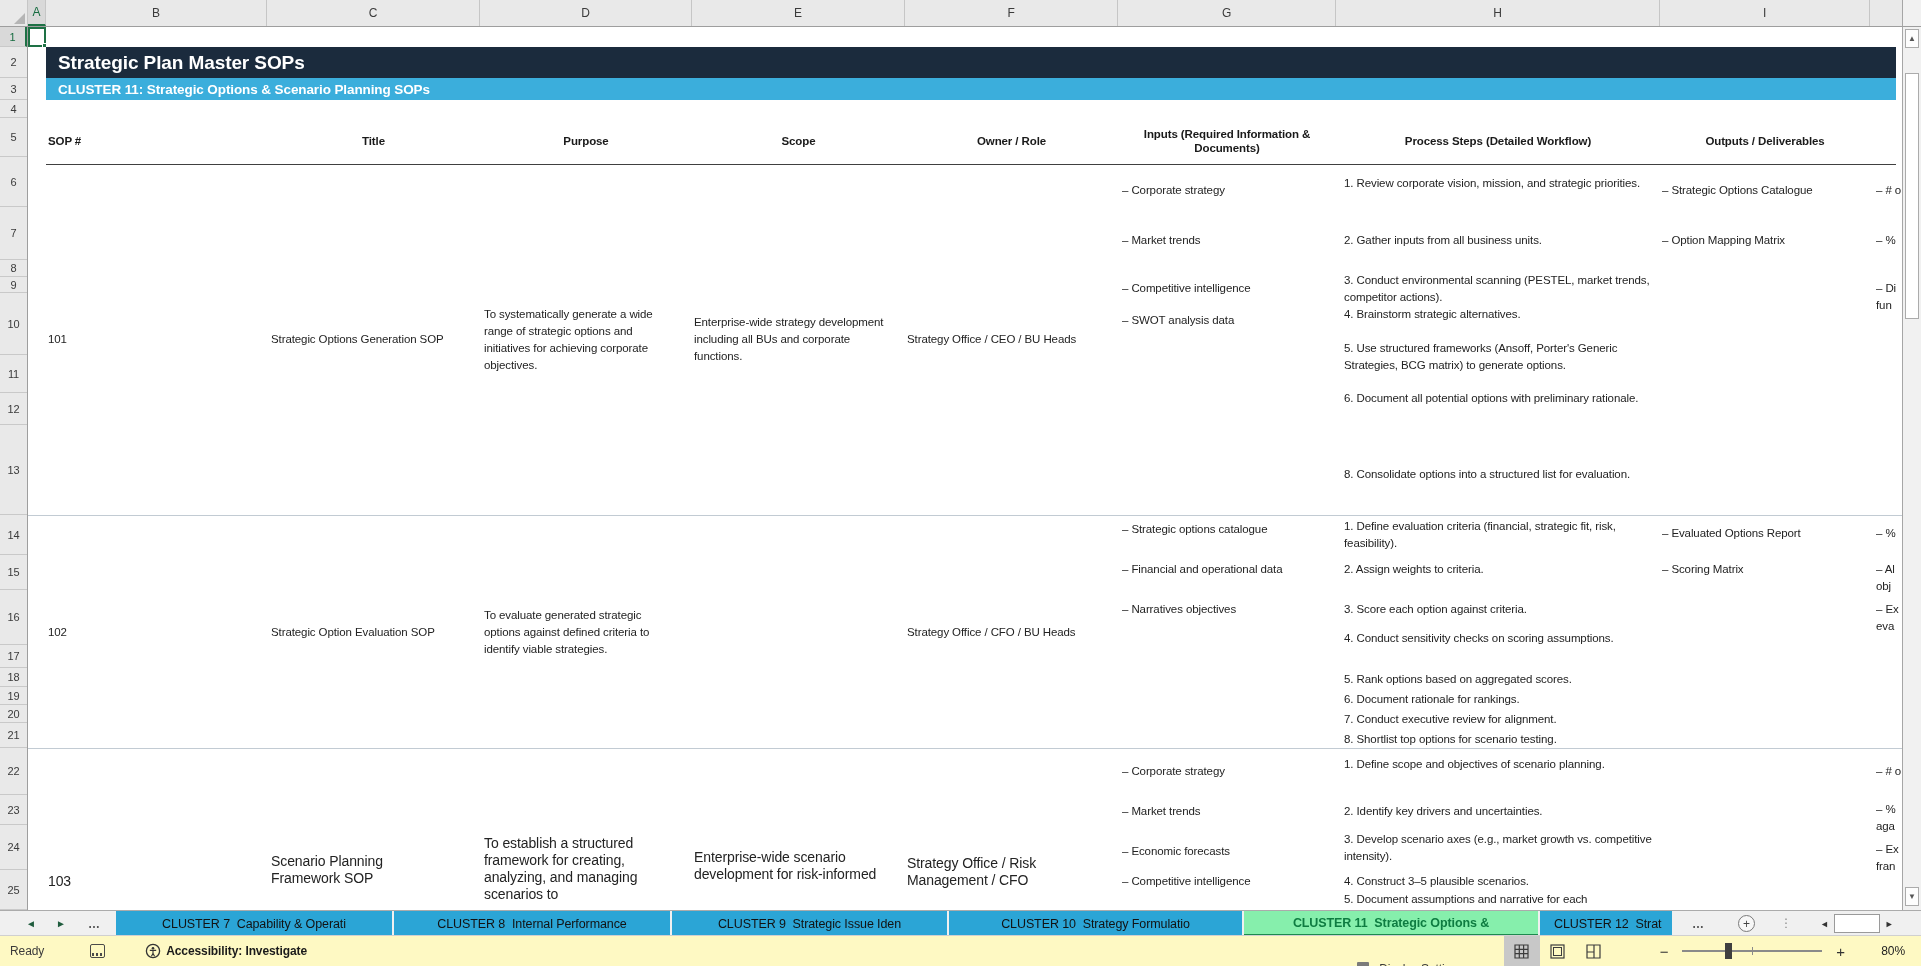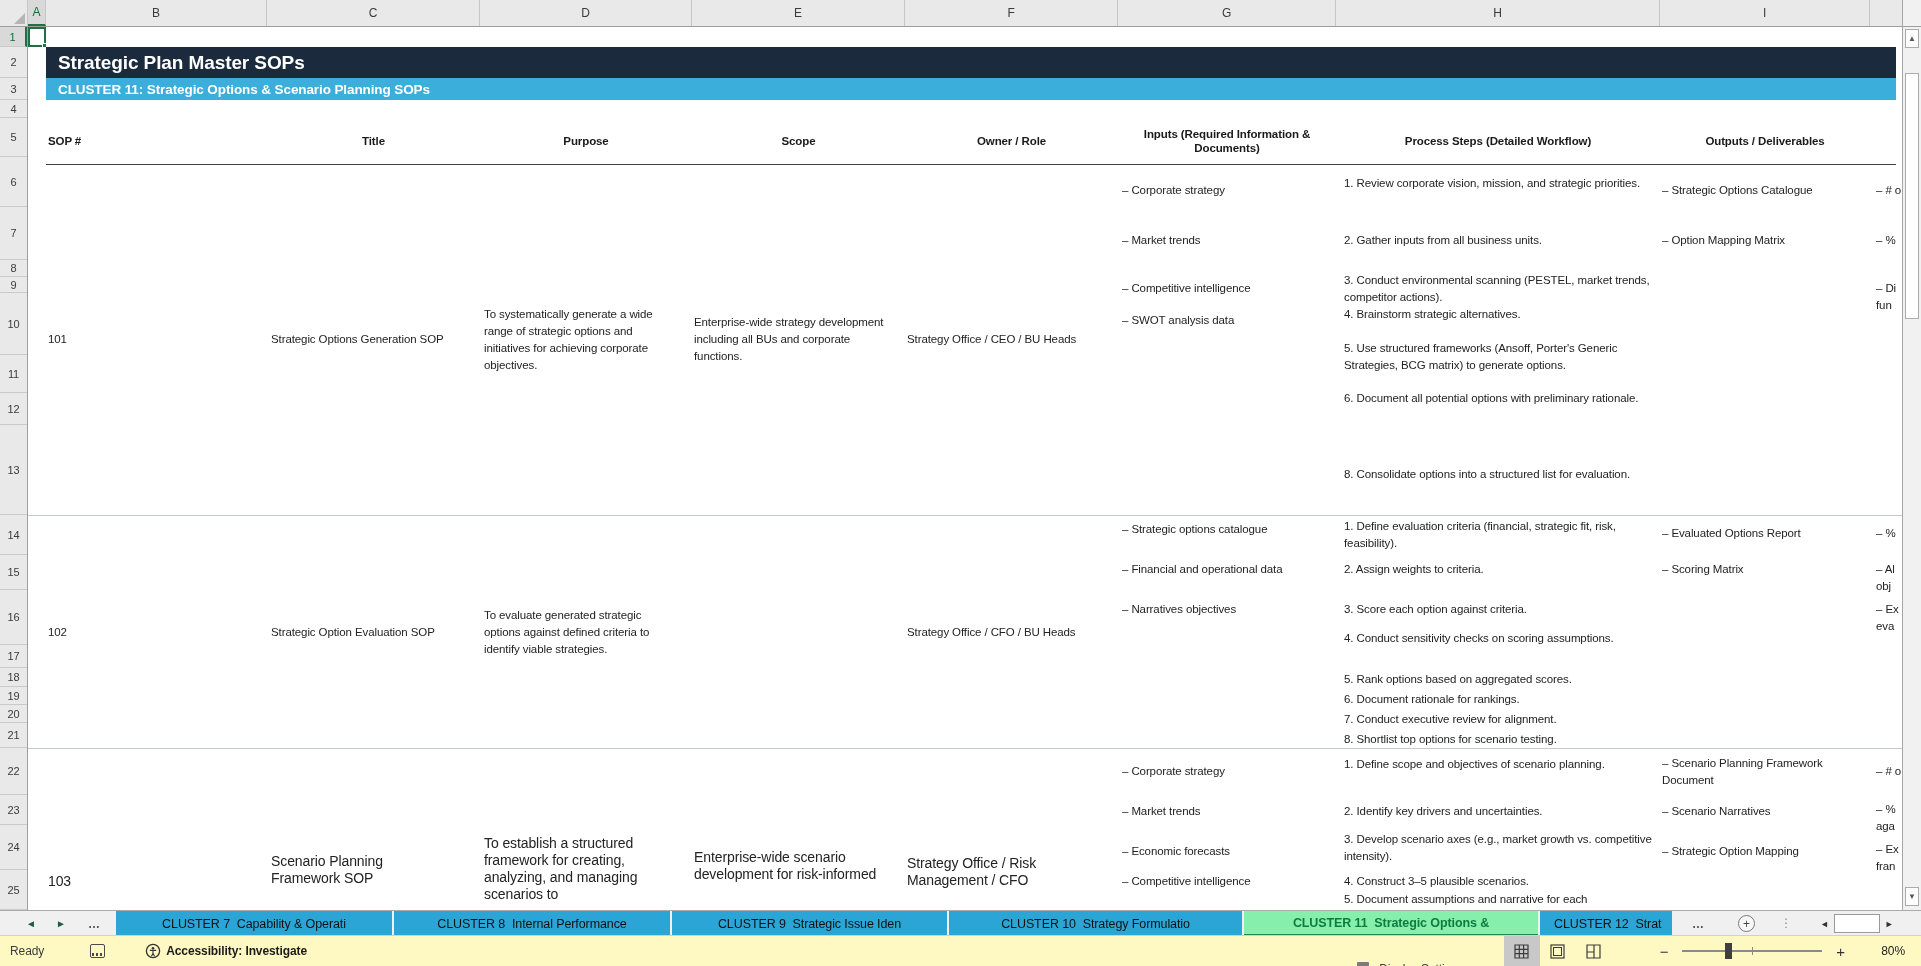--- a/index.html
+++ b/index.html
@@ -287,25 +287,20 @@
         <div class="it" style="top:54px">– Market trends</div>
         <div class="it" style="top:94px">– Economic forecasts</div>
         <div class="it" style="top:124px">– Competitive intelligence</div>
       </div>
       <div class="cH">
         <div class="it" style="top:7px">1. Define scope and objectives of scenario planning.</div>
         <div class="it" style="top:54px">2. Identify key drivers and uncertainties.</div>
         <div class="it" style="top:82px">3. Develop scenario axes (e.g., market growth vs. competitive intensity).</div>
         <div class="it" style="top:124px">4. Construct 3–5 plausible scenarios.</div>
         <div class="it" style="top:142px">5. Document assumptions and narrative for each</div>
-      </div>
-      <div class="cI">
-        <div class="it" style="top:6px">– Scenario Planning Framework Document</div>
-        <div class="it" style="top:54px">– Scenario Narratives</div>
-        <div class="it" style="top:94px">– Strategic Option Mapping</div>
       </div>
       <div class="cJ">
         <div class="it" style="top:14px">– # o</div>
         <div class="it" style="top:52px">– %</div>
         <div class="it" style="top:69px">aga</div>
         <div class="it" style="top:92px">– Ex</div>
         <div class="it" style="top:109px">fran</div>
       </div>
     </div>
   </div>

